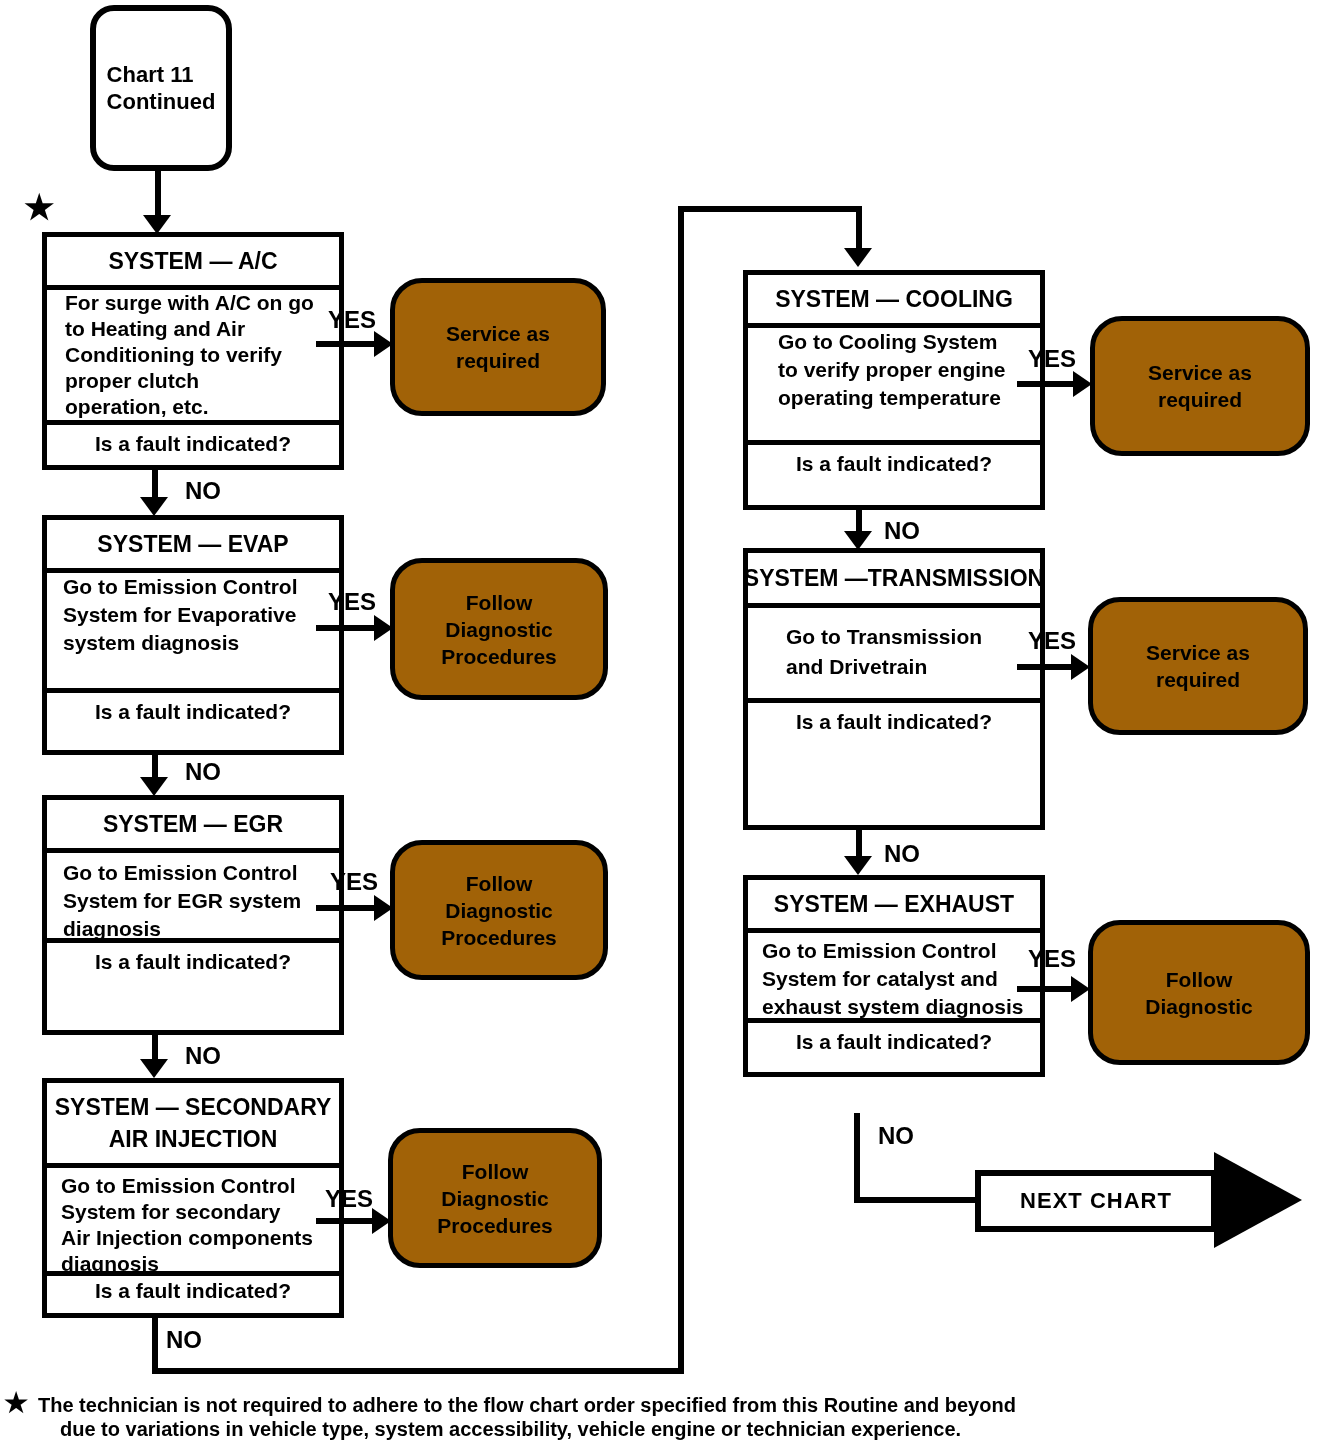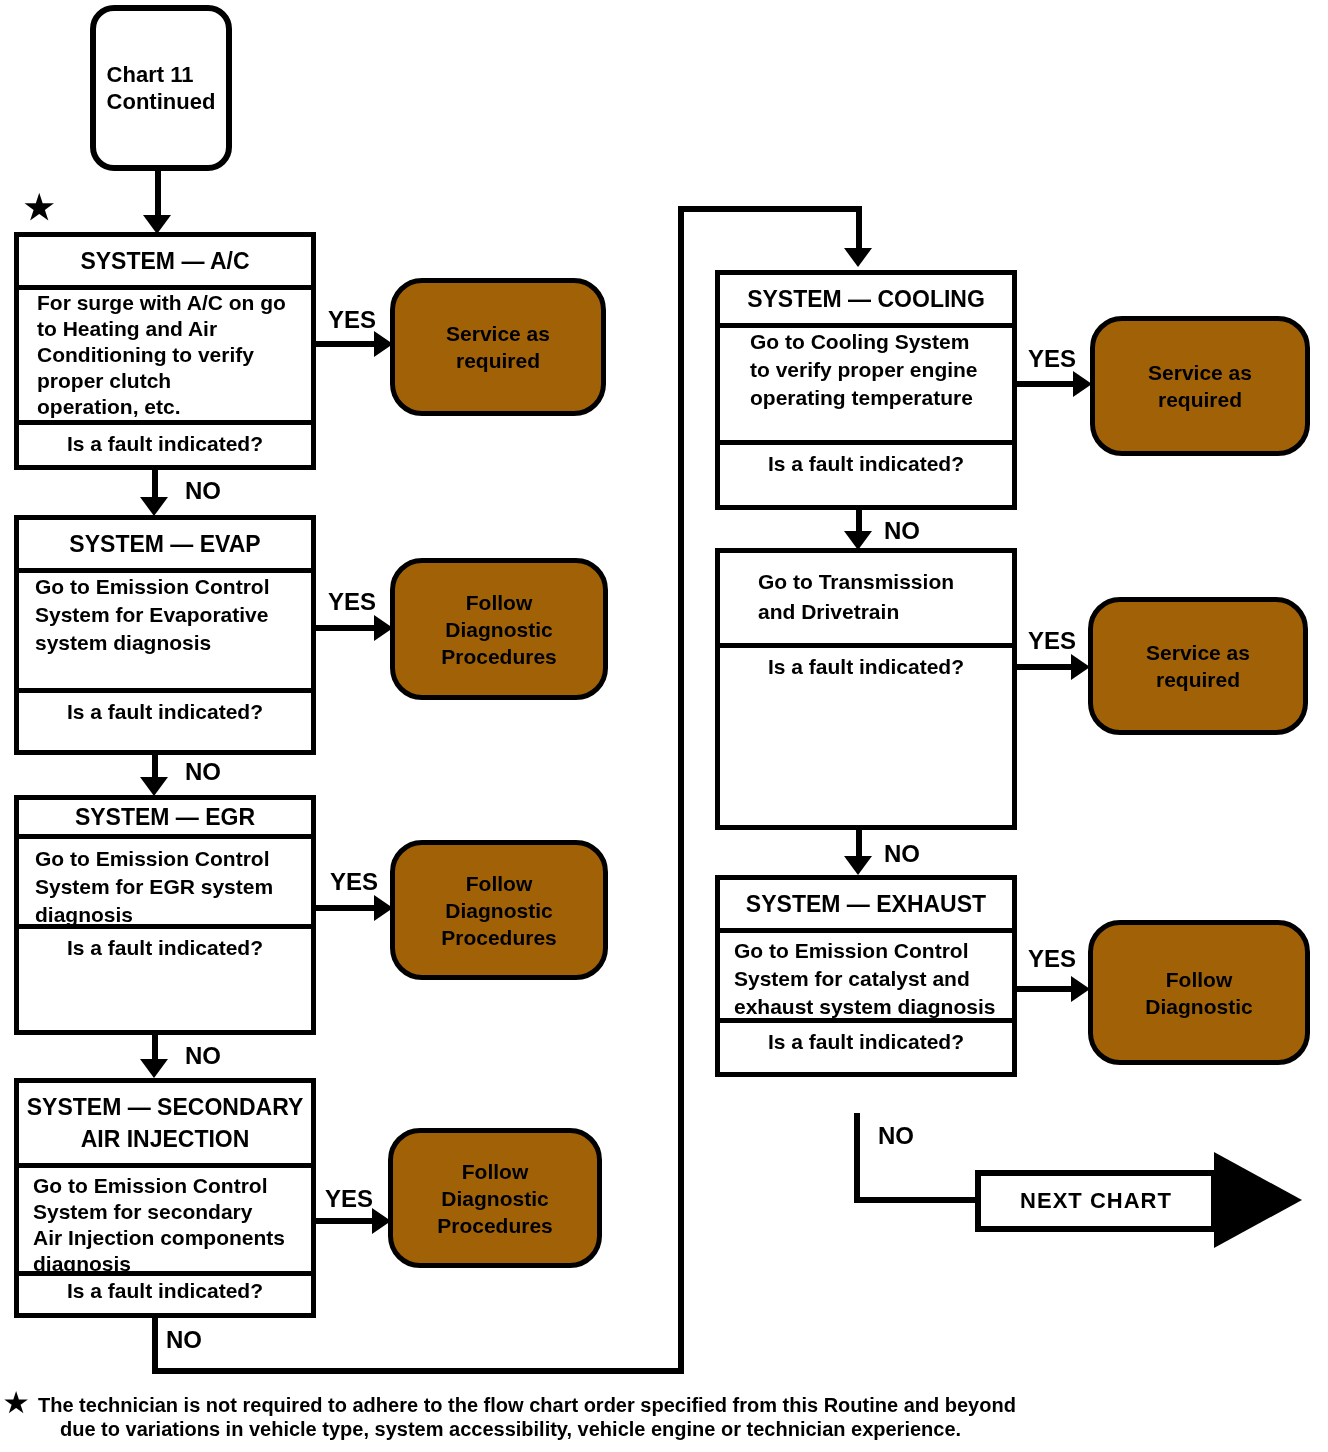--- a/index.html
+++ b/index.html
@@ -1,21 +1,21 @@
 <!DOCTYPE html>
 <html><head>
 <meta charset="utf-8">
 <style>
   html,body{margin:0;padding:0;background:#fff;}
   #stage{
     position:relative;width:1328px;height:1452px;background:#fff;
     font-family:"Liberation Sans",sans-serif;font-weight:700;color:#000;
     overflow:hidden;
   }
-  .sys{position:absolute;box-sizing:border-box;border:5px solid #000;background:#fff;}
+  .sys{position:absolute;box-sizing:border-box;border:5px solid #000;background:#fff;margin-left:28px;}
   .sys .hdr{box-sizing:border-box;border-bottom:5px solid #000;display:flex;align-items:center;justify-content:center;
             text-align:center;font-size:23px;line-height:33px;white-space:pre;}
   .sys .bdy{box-sizing:border-box;border-bottom:5px solid #000;font-size:21px;line-height:27px;
             white-space:pre;}
   .sys .q{box-sizing:border-box;text-align:center;font-size:21px;padding-top:7px;}
   .round{position:absolute;box-sizing:border-box;border:5px solid #000;border-radius:32px;background:#a16207;
          display:flex;align-items:center;justify-content:center;text-align:center;
          font-size:21px;line-height:27px;white-space:pre;}
   .h,.v{position:absolute;background:#000;}
   .h{height:6px;}
@@ -82,21 +82,21 @@
   <div class="round" style="left:390px;top:558px;width:218px;height:142px;">
     <span>Follow
 Diagnostic
 Procedures</span>
   </div>
   <div class="v" style="left:152px;top:755px;height:26px;"></div>
   <div class="ah-d" style="left:140px;top:777px;"></div>
   <div class="lbl" style="left:185px;top:758px;">NO</div>
 
   <div class="sys" style="left:14px;top:795px;width:302px;height:240px;">
-    <div class="hdr" style="height:39px;">SYSTEM — EGR</div>
+    <div class="hdr" style="height:53px;">SYSTEM — EGR</div>
     <div class="bdy" style="height:90px;line-height:28px;padding-left:16px;padding-top:6px;">Go to Emission Control
 System for EGR system
 diagnosis</div>
     <div class="q">Is a fault indicated?</div>
   </div>
   <div class="lbl" style="left:330px;top:868px;">YES</div>
   <div class="h" style="left:316px;top:905px;width:60px;"></div>
   <div class="ah-r" style="left:374px;top:895px;"></div>
   <div class="round" style="left:390px;top:840px;width:218px;height:140px;">
     <span>Follow
@@ -145,20 +145,21 @@
   <div class="ah-r" style="left:1073px;top:371px;"></div>
   <div class="round" style="left:1090px;top:316px;width:220px;height:140px;">
     <span>Service as
 required</span>
   </div>
   <div class="v" style="left:856px;top:510px;height:25px;"></div>
   <div class="ah-d" style="left:844px;top:531px;"></div>
   <div class="lbl" style="left:884px;top:517px;">NO</div>
 
   <div class="sys" style="left:715px;top:548px;width:302px;height:282px;">
+    <div class="hdr" style="height:55px;font-size:23px;">SYSTEM —TRANSMISSION</div>
     <div class="bdy" style="height:95px;line-height:30px;padding-left:38px;padding-top:14px;">Go to Transmission
 and Drivetrain</div>
     <div class="q">Is a fault indicated?</div>
   </div>
   <div class="lbl" style="left:1028px;top:627px;">YES</div>
   <div class="h" style="left:1017px;top:664px;width:56px;"></div>
   <div class="ah-r" style="left:1071px;top:654px;"></div>
   <div class="round" style="left:1088px;top:597px;width:220px;height:138px;">
     <span>Service as
 required</span>

